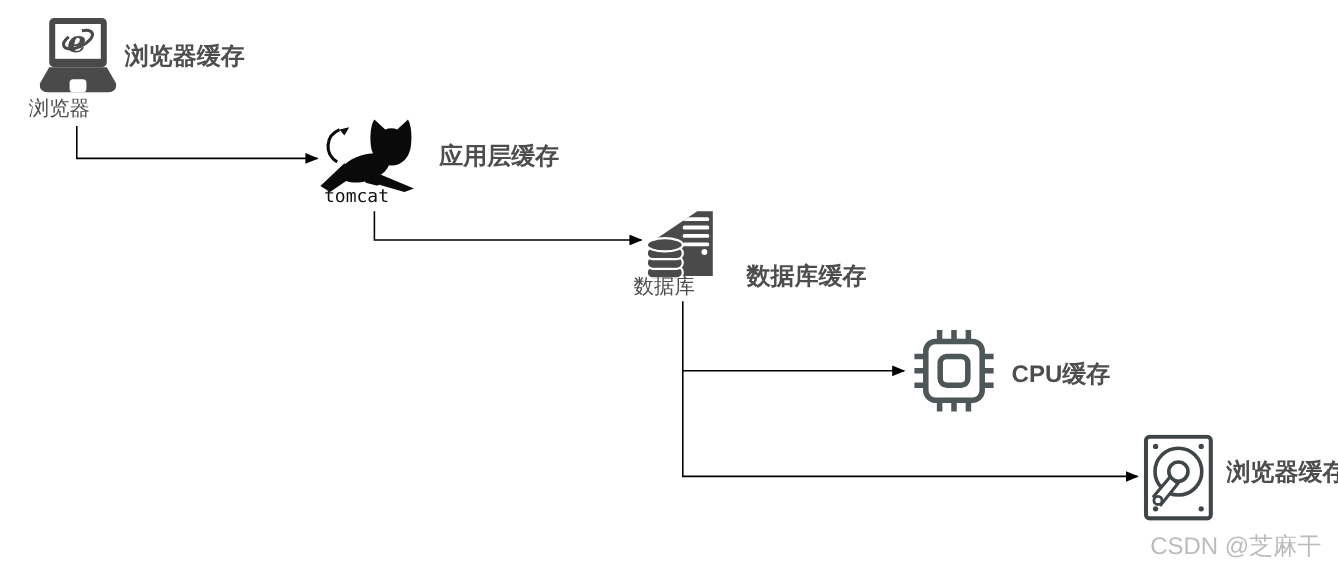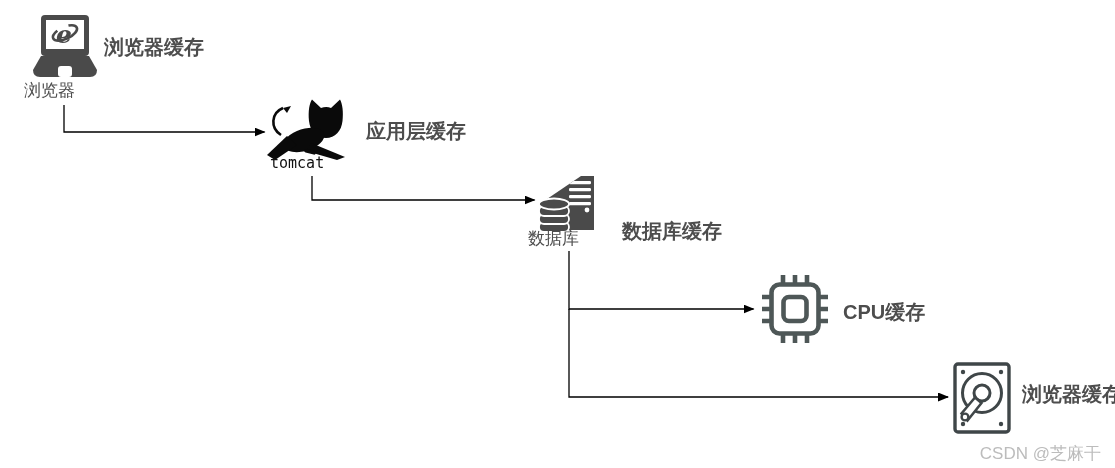--- a/index.html
+++ b/index.html
@@ -30,21 +30,21 @@
     line-height:19px;
   }
   .mono{
     font-family:"DejaVu Sans Mono",monospace;
     font-size:15px;
     color:#111111;
   }
   .watermark{
     position:absolute;
     right:14px;top:442px;
-    font-size:17px;
+    font-size:20px;
     color:var(--watermark,#bcbcbc);
     white-space:nowrap;
   }
 </style>
 </head>
 <body>
 
 <div class="canvas">
 
   <svg class="connectors" viewBox="0 0 1115 468">

